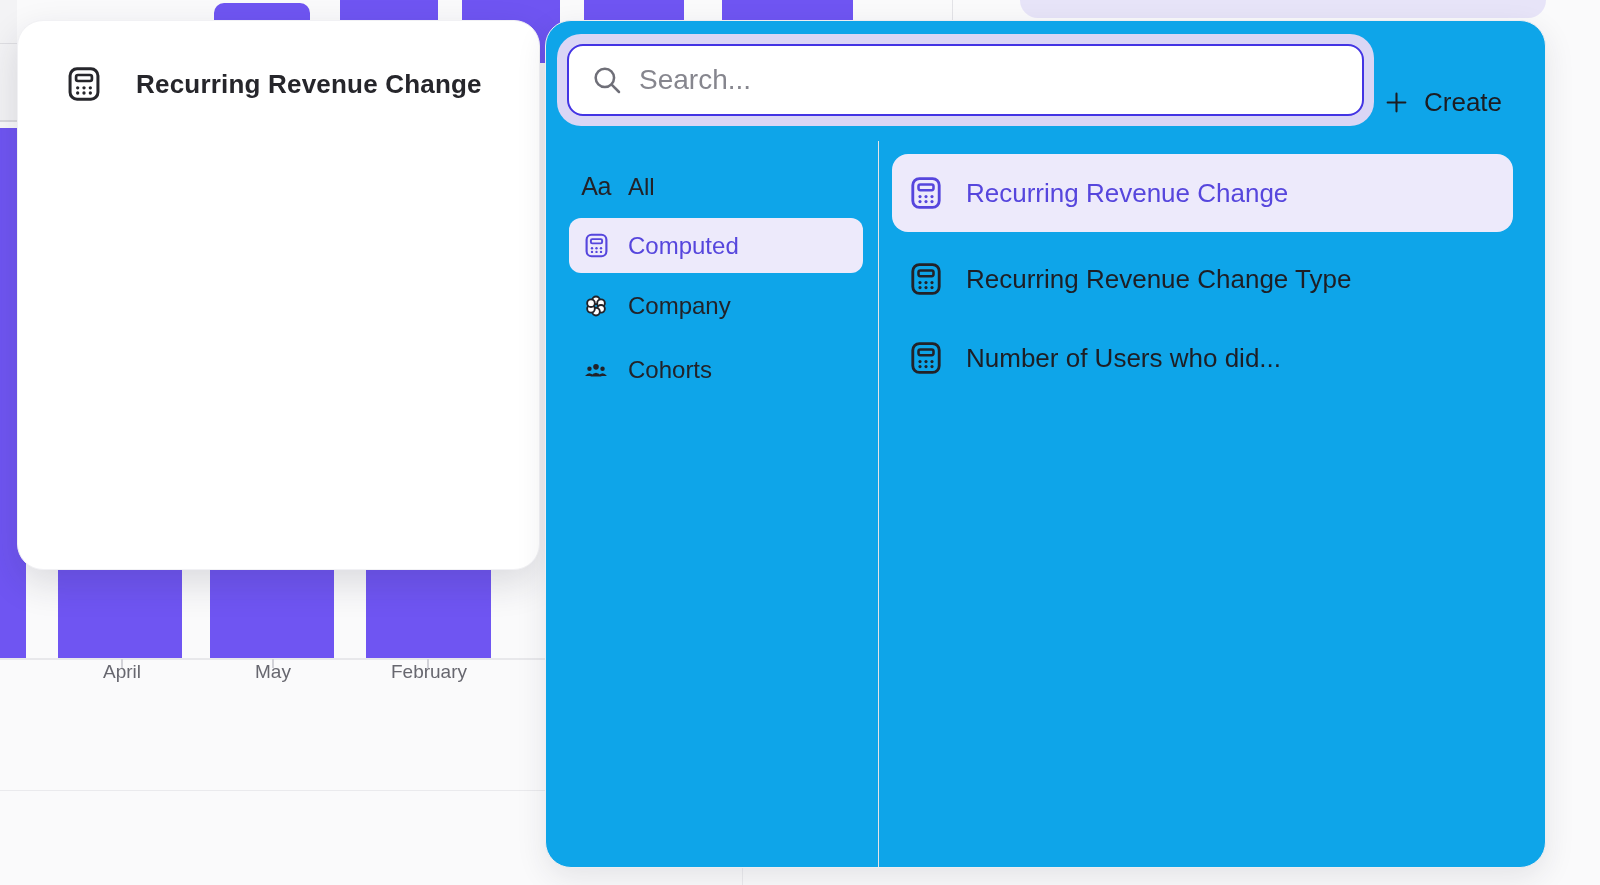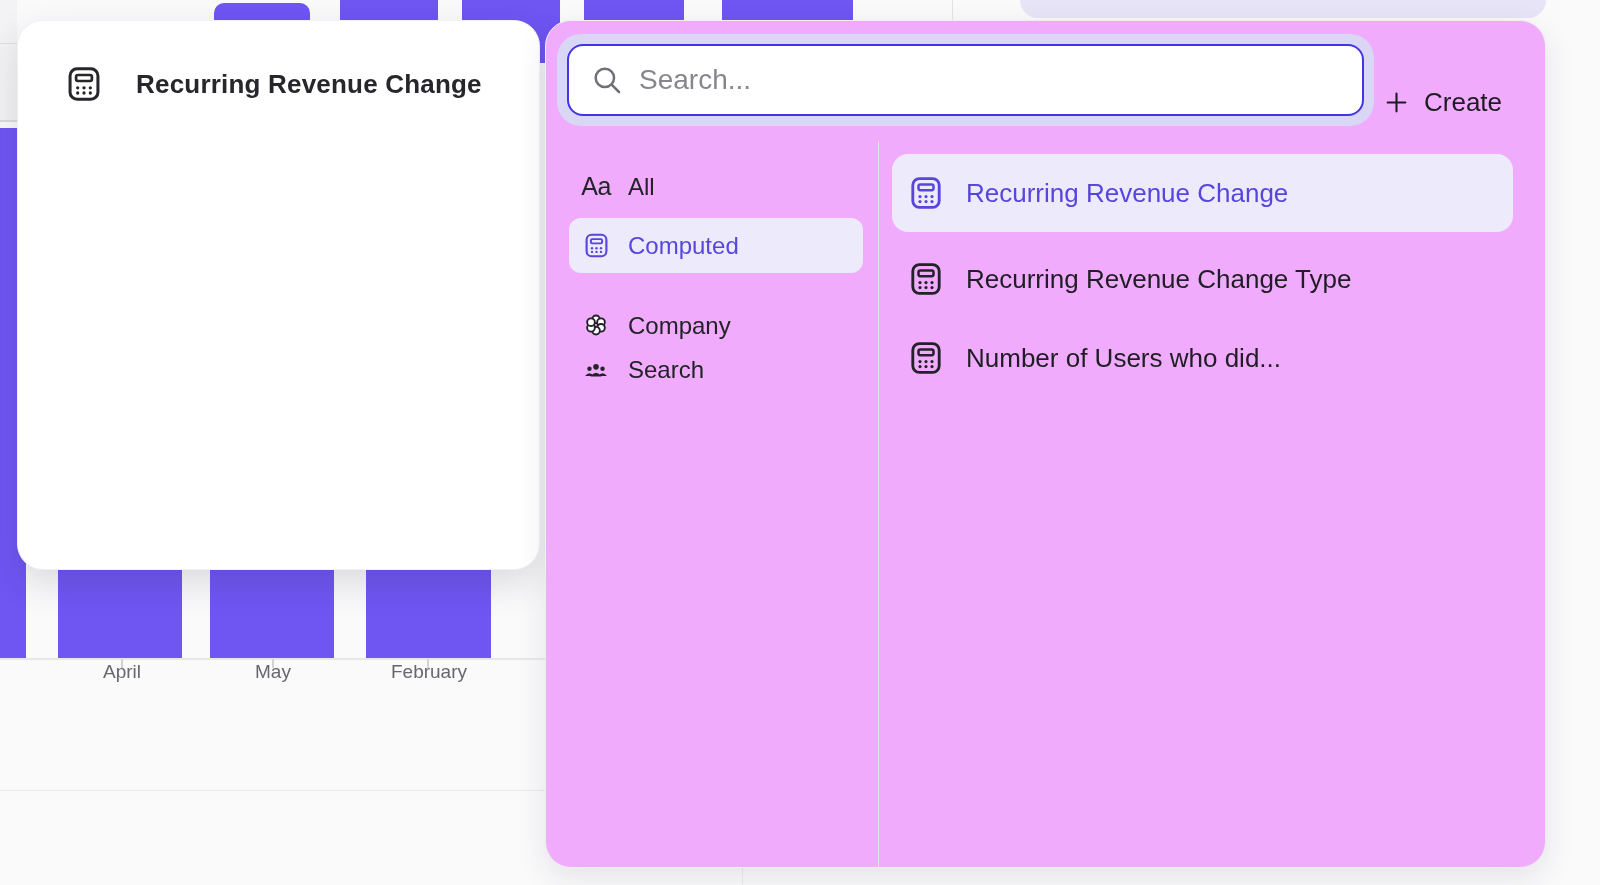--- a/index.html
+++ b/index.html
@@ -24,21 +24,21 @@
   
   .tooltip-card { position:absolute; left:17px; top:20px; width:523px; height:550px; background:#ffffff;
     border:1px solid #f1f1f4; border-radius:26px; box-shadow:0 14px 36px rgba(35,35,60,.14); }
   .tooltip-head { position:absolute; left:47px; top:44px; display:flex; align-items:center; gap:33px; }
   .tooltip-icon { width:38px; height:38px; color:#26262b; }
   .tooltip-title { font-size:26px; font-weight:700; color:#26262b; letter-spacing:.2px; }
   .tooltip-body { position:absolute; left:44px; top:155px; width:450px; font-size:21.5px; line-height:38.5px; color:#5d5d66; }
   .tooltip-link { color:#2b2ce4; text-decoration:underline; text-underline-offset:4px; cursor:pointer; }
 
   
-  .panel { position:absolute; left:545px; top:20px; width:1001px; height:848px; background:#f0abfc;
+  .panel { position:absolute; left:545px; top:20px; width:1001px; height:848px; background:#0ea5e9;
     border:1px solid #eeeef1; border-radius:26px; box-shadow:0 10px 30px rgba(35,35,60,.10); }
 
   .search-halo { position:absolute; left:11px; top:13px; width:817px; height:92px; border-radius:24px; background:#dad6f5; }
   .search-box { position:absolute; left:10px; top:10px; width:797px; height:72px; border-radius:16px;
     border:2px solid #4334e4; background:#ffffff; display:flex; align-items:center; }
   .search-glyph { width:32px; height:32px; margin-left:22px; color:#6f6f78; flex:0 0 auto; }
   .search-input { flex:1; border:none; outline:none; font-family:"Liberation Sans", sans-serif;
     font-size:28px; color:#303038; margin-left:16px; margin-right:18px; background:transparent; }
   .search-input::placeholder { color:#86868e; }
 
@@ -159,21 +159,21 @@
             <circle cx="12" cy="14.4" r="1.05" fill="currentColor"></circle>
             <circle cx="16" cy="14.4" r="1.05" fill="currentColor"></circle>
           <circle cx="8" cy="17.7" r="1.05" fill="currentColor"></circle>
             <circle cx="12" cy="17.7" r="1.05" fill="currentColor"></circle>
             <circle cx="16" cy="17.7" r="1.05" fill="currentColor"></circle>
         </svg>
       </span>
       <span class="cat-label">Computed</span>
     </div>
 
-    <div class="cat-row" style="top:264px;align-items:flex-end;">
+    <div class="cat-row" style="top:257px;">
       <span class="cat-icon">
         <svg viewBox="0 0 24 24" width="28" height="28" fill="none">
           <circle cx="12" cy="7.2" r="3.3" fill="#fff" stroke="currentColor" stroke-width="1.6"></circle>
           <circle cx="16.3" cy="9.6" r="3.3" fill="#fff" stroke="currentColor" stroke-width="1.6"></circle>
           <circle cx="16.3" cy="14.4" r="3.3" fill="#fff" stroke="currentColor" stroke-width="1.6"></circle>
           <circle cx="12" cy="16.8" r="3.3" fill="#fff" stroke="currentColor" stroke-width="1.6"></circle>
           <circle cx="7.7" cy="14.4" r="3.3" fill="#fff" stroke="currentColor" stroke-width="1.6"></circle>
           <circle cx="7.7" cy="9.6" r="3.3" fill="#fff" stroke="currentColor" stroke-width="1.6"></circle>
         </svg>
       </span>
@@ -184,21 +184,21 @@
       <span class="cat-icon">
         <svg viewBox="0 0 24 24" width="28" height="28" fill="none">
           <circle cx="6.4" cy="11" r="1.9" fill="currentColor"></circle>
           <circle cx="17.6" cy="11" r="1.9" fill="currentColor"></circle>
           <circle cx="12" cy="9.3" r="2.4" fill="currentColor"></circle>
           <path d="M2.6 17.2 q3.8 -4.8 7.6 0 z" fill="currentColor"></path>
           <path d="M13.8 17.2 q3.8 -4.8 7.6 0 z" fill="currentColor"></path>
           <path d="M7.2 17.5 q4.8 -6.4 9.6 0 z" fill="currentColor"></path>
         </svg>
       </span>
-      <span class="cat-label">Search</span>
+      <span class="cat-label">Cohorts</span>
     </div>
 
     <div class="res-row selected" style="top:133px;">
       <span class="res-icon">
         <svg viewBox="0 0 24 24" width="36" height="36" fill="none">
           <rect x="3.2" y="2.4" width="17.6" height="19.2" rx="4.4" stroke="currentColor" stroke-width="1.9"></rect>
           <rect x="7" y="6.3" width="10" height="3.8" rx="1.2" stroke="currentColor" stroke-width="1.7"></rect>
           <circle cx="8" cy="14.4" r="1.05" fill="currentColor"></circle>
             <circle cx="12" cy="14.4" r="1.05" fill="currentColor"></circle>
             <circle cx="16" cy="14.4" r="1.05" fill="currentColor"></circle>

